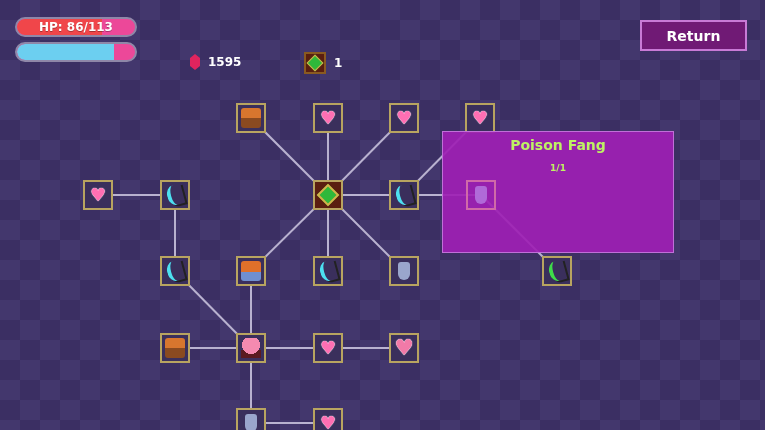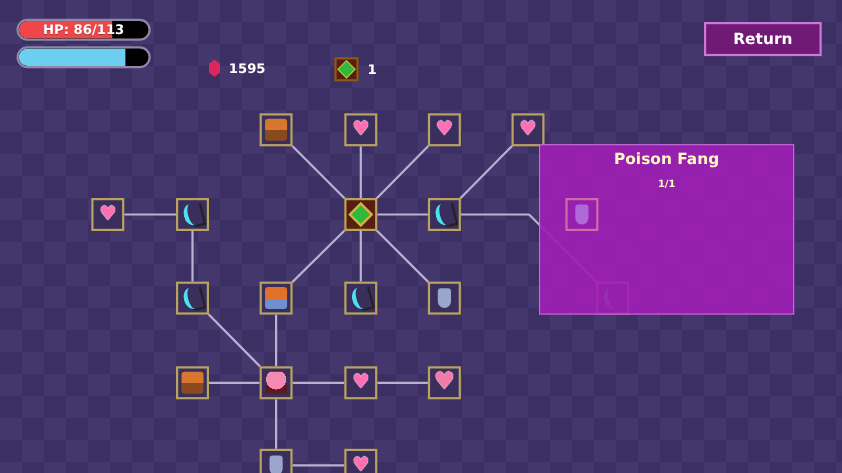--- a/index.html
+++ b/index.html
@@ -6,42 +6,42 @@
   body{
     width:765px;height:430px;overflow:hidden;position:relative;
     font-family:"DejaVu Sans","Liberation Sans",sans-serif;
     background-color:#3b2f63;
     background-image:
       linear-gradient(45deg,#43376d 25%,transparent 25%,transparent 75%,#43376d 75%),
       linear-gradient(45deg,#43376d 25%,transparent 25%,transparent 75%,#43376d 75%);
     background-size:40px 40px;
     background-position:0 0,20px 20px;
   }
-  .bar{position:absolute;left:15px;width:122px;height:20px;border:2px solid #8f87a8;border-radius:11px;background:#000000;overflow:hidden;box-sizing:border-box;}
+  .bar{position:absolute;left:15px;width:122px;height:20px;border:2px solid #8f87a8;border-radius:11px;background:#ec4899;overflow:hidden;box-sizing:border-box;}
   .bar .fill{position:absolute;left:0;top:0;bottom:0;border-radius:9px 0 0 9px;}
   .bar .txt{position:absolute;left:0;right:0;top:0;bottom:0;text-align:center;color:#fff;font-weight:bold;font-size:12px;line-height:16px;text-shadow:0 1px 0 rgba(0,0,0,.3);}
   #hp{top:17px;}
   #lvl{top:42px;}
   .res{position:absolute;top:18px;display:flex;align-items:center;gap:8px;color:#fff;font-weight:bold;font-size:12px;margin-top:36px;}
   .gem{width:10px;height:16px;background:#e0245e;clip-path:polygon(50% 0,100% 25%,100% 75%,50% 100%,0 75%,0 25%);}
   .badge{width:22px;height:22px;background:#5a1e10;border:2px solid #8a5a20;box-sizing:border-box;display:flex;align-items:center;justify-content:center;}
   .badge i{width:10px;height:10px;background:#2fb83a;transform:rotate(45deg);border:1px solid #d6b04a;}
   #ret{position:absolute;left:640px;top:20px;width:107px;height:31px;background:#701a75;border:2px solid #c87ad6;box-sizing:border-box;color:#fff;font-weight:bold;font-size:14px;display:flex;align-items:center;justify-content:center;cursor:pointer;}
   svg.links{position:absolute;left:0;top:0;}
   .node{position:absolute;width:30px;height:30px;border:2px solid #b8a460;box-sizing:border-box;background:#3a2f5c;display:flex;align-items:center;justify-content:center;cursor:pointer;}
   .heart{color:#ff6fb3;font-size:18px;line-height:1;text-shadow:0 0 1px #fff,0 0 1px #fff;}
   .blade{width:12px;height:20px;border-left:4px solid #4de0f0;border-radius:50% 0 0 50%;transform:rotate(-15deg);box-shadow:2px 2px 0 #222;}
   .blade.green{border-left-color:#3fdc4a;}
   .shield{width:12px;height:18px;background:#9aa6cc;border-radius:3px 3px 6px 6px;}
   .fox{width:20px;height:20px;background:linear-gradient(#e0702a 55%,#6f8fd0 55%);border-radius:3px;}
   .fox.brown{background:linear-gradient(#d8762e 50%,#8a4a20 50%);}
   .tree{width:20px;height:20px;background:radial-gradient(circle at 50% 35%,#f48ab0 55%,transparent 56%),linear-gradient(transparent 60%,#5a1a20 60%);}
   .core{background:#5a1e10;}
   .core i{width:12px;height:12px;background:#2fb83a;transform:rotate(45deg);border:2px solid #d6b04a;}
-  #tooltip{position:absolute;left:442px;top:131px;width:232px;height:155px;background:rgba(158,31,180,.92);border:1px solid #c070d8;box-sizing:border-box;color:#fef9c3;text-align:center;margin-left:48px;}
+  #tooltip{position:absolute;left:442px;top:131px;width:232px;height:122px;background:rgba(158,31,180,.92);border:1px solid #c070d8;box-sizing:border-box;color:#bef264;text-align:center;}
   #tooltip .t{font-weight:bold;font-size:14px;margin-top:5px;}
   #tooltip .d{font-weight:bold;font-size:9px;margin-top:6px;}
   #tooltip .c{font-weight:bold;font-size:9px;margin-top:10px;}
   .ghost{position:absolute;left:23px;top:48px;width:30px;height:30px;border:2px solid #d06aa8;box-sizing:border-box;display:flex;align-items:center;justify-content:center;}
   .ghost .shield{background:#b06ad8;}
 </style>
 </head>
 <body>
 
 <div id="hp" class="bar">

